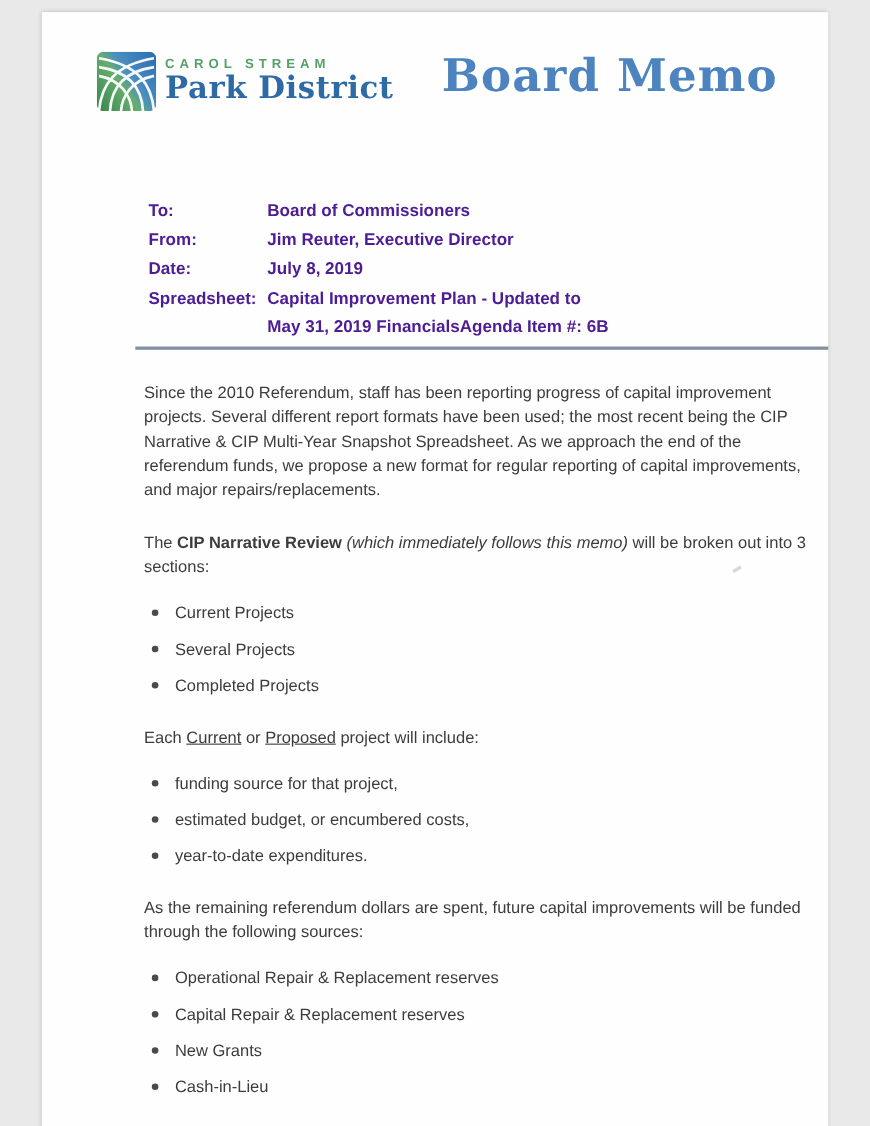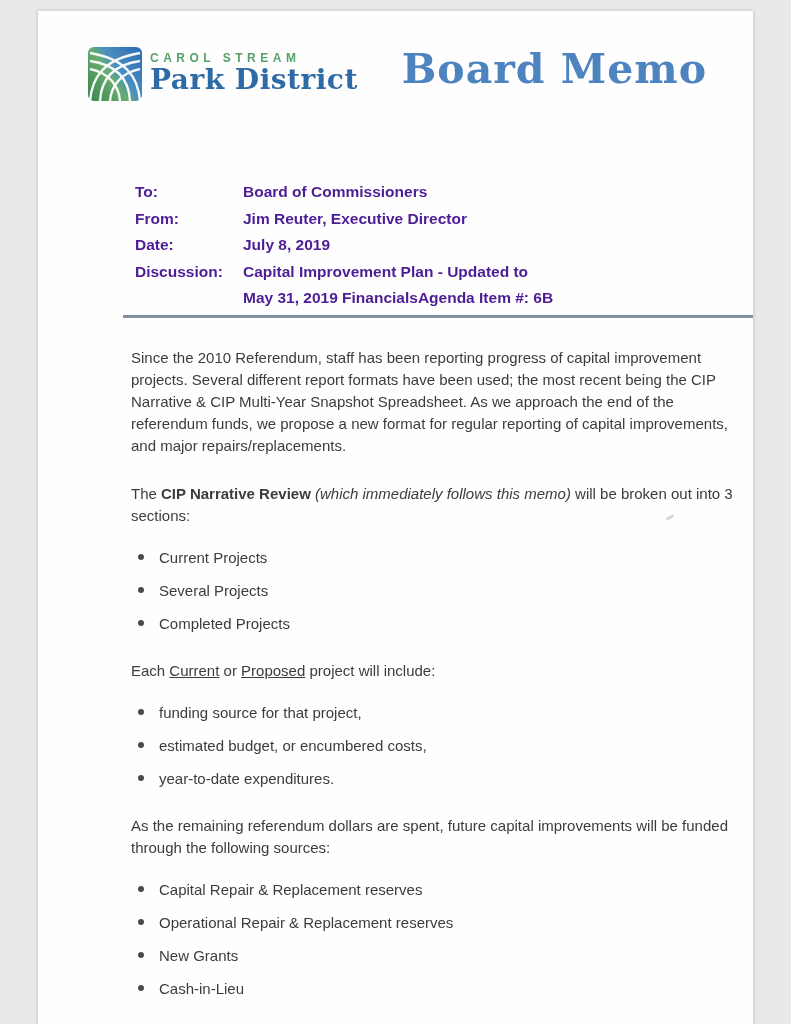--- a/index.html
+++ b/index.html
@@ -171,21 +171,21 @@
     </div>
     <div class="memo-row">
       <div class="memo-label">From:</div>
       <div class="memo-value">Jim Reuter, Executive Director</div>
     </div>
     <div class="memo-row">
       <div class="memo-label">Date:</div>
       <div class="memo-value">July 8, 2019</div>
     </div>
     <div class="memo-row">
-      <div class="memo-label">Discussion:</div>
+      <div class="memo-label">Spreadsheet:</div>
       <div class="memo-value">
         <div>Capital Improvement Plan - Updated to</div>
         <div class="value-line2">
           <span>May 31, 2019 Financials</span>
           <span>Agenda Item #: 6B</span>
         </div>
       </div>
     </div>
   </div>
 
@@ -206,22 +206,22 @@
 
     <ul class="bullets">
       <li>funding source for that project,</li>
       <li>estimated budget, or encumbered costs,</li>
       <li>year-to-date expenditures.</li>
     </ul>
 
     <p class="para-gap">As the remaining referendum dollars are spent, future capital improvements will be funded through the following sources:</p>
 
     <ul class="bullets">
+      <li>Operational Repair &amp; Replacement reserves</li>
       <li>Capital Repair &amp; Replacement reserves</li>
-      <li>Operational Repair &amp; Replacement reserves</li>
       <li>New Grants</li>
       <li>Cash-in-Lieu</li>
     </ul>
   </div>
 
   <div class="scan-artifact"></div>
 
 </div>
 
 </body></html>

